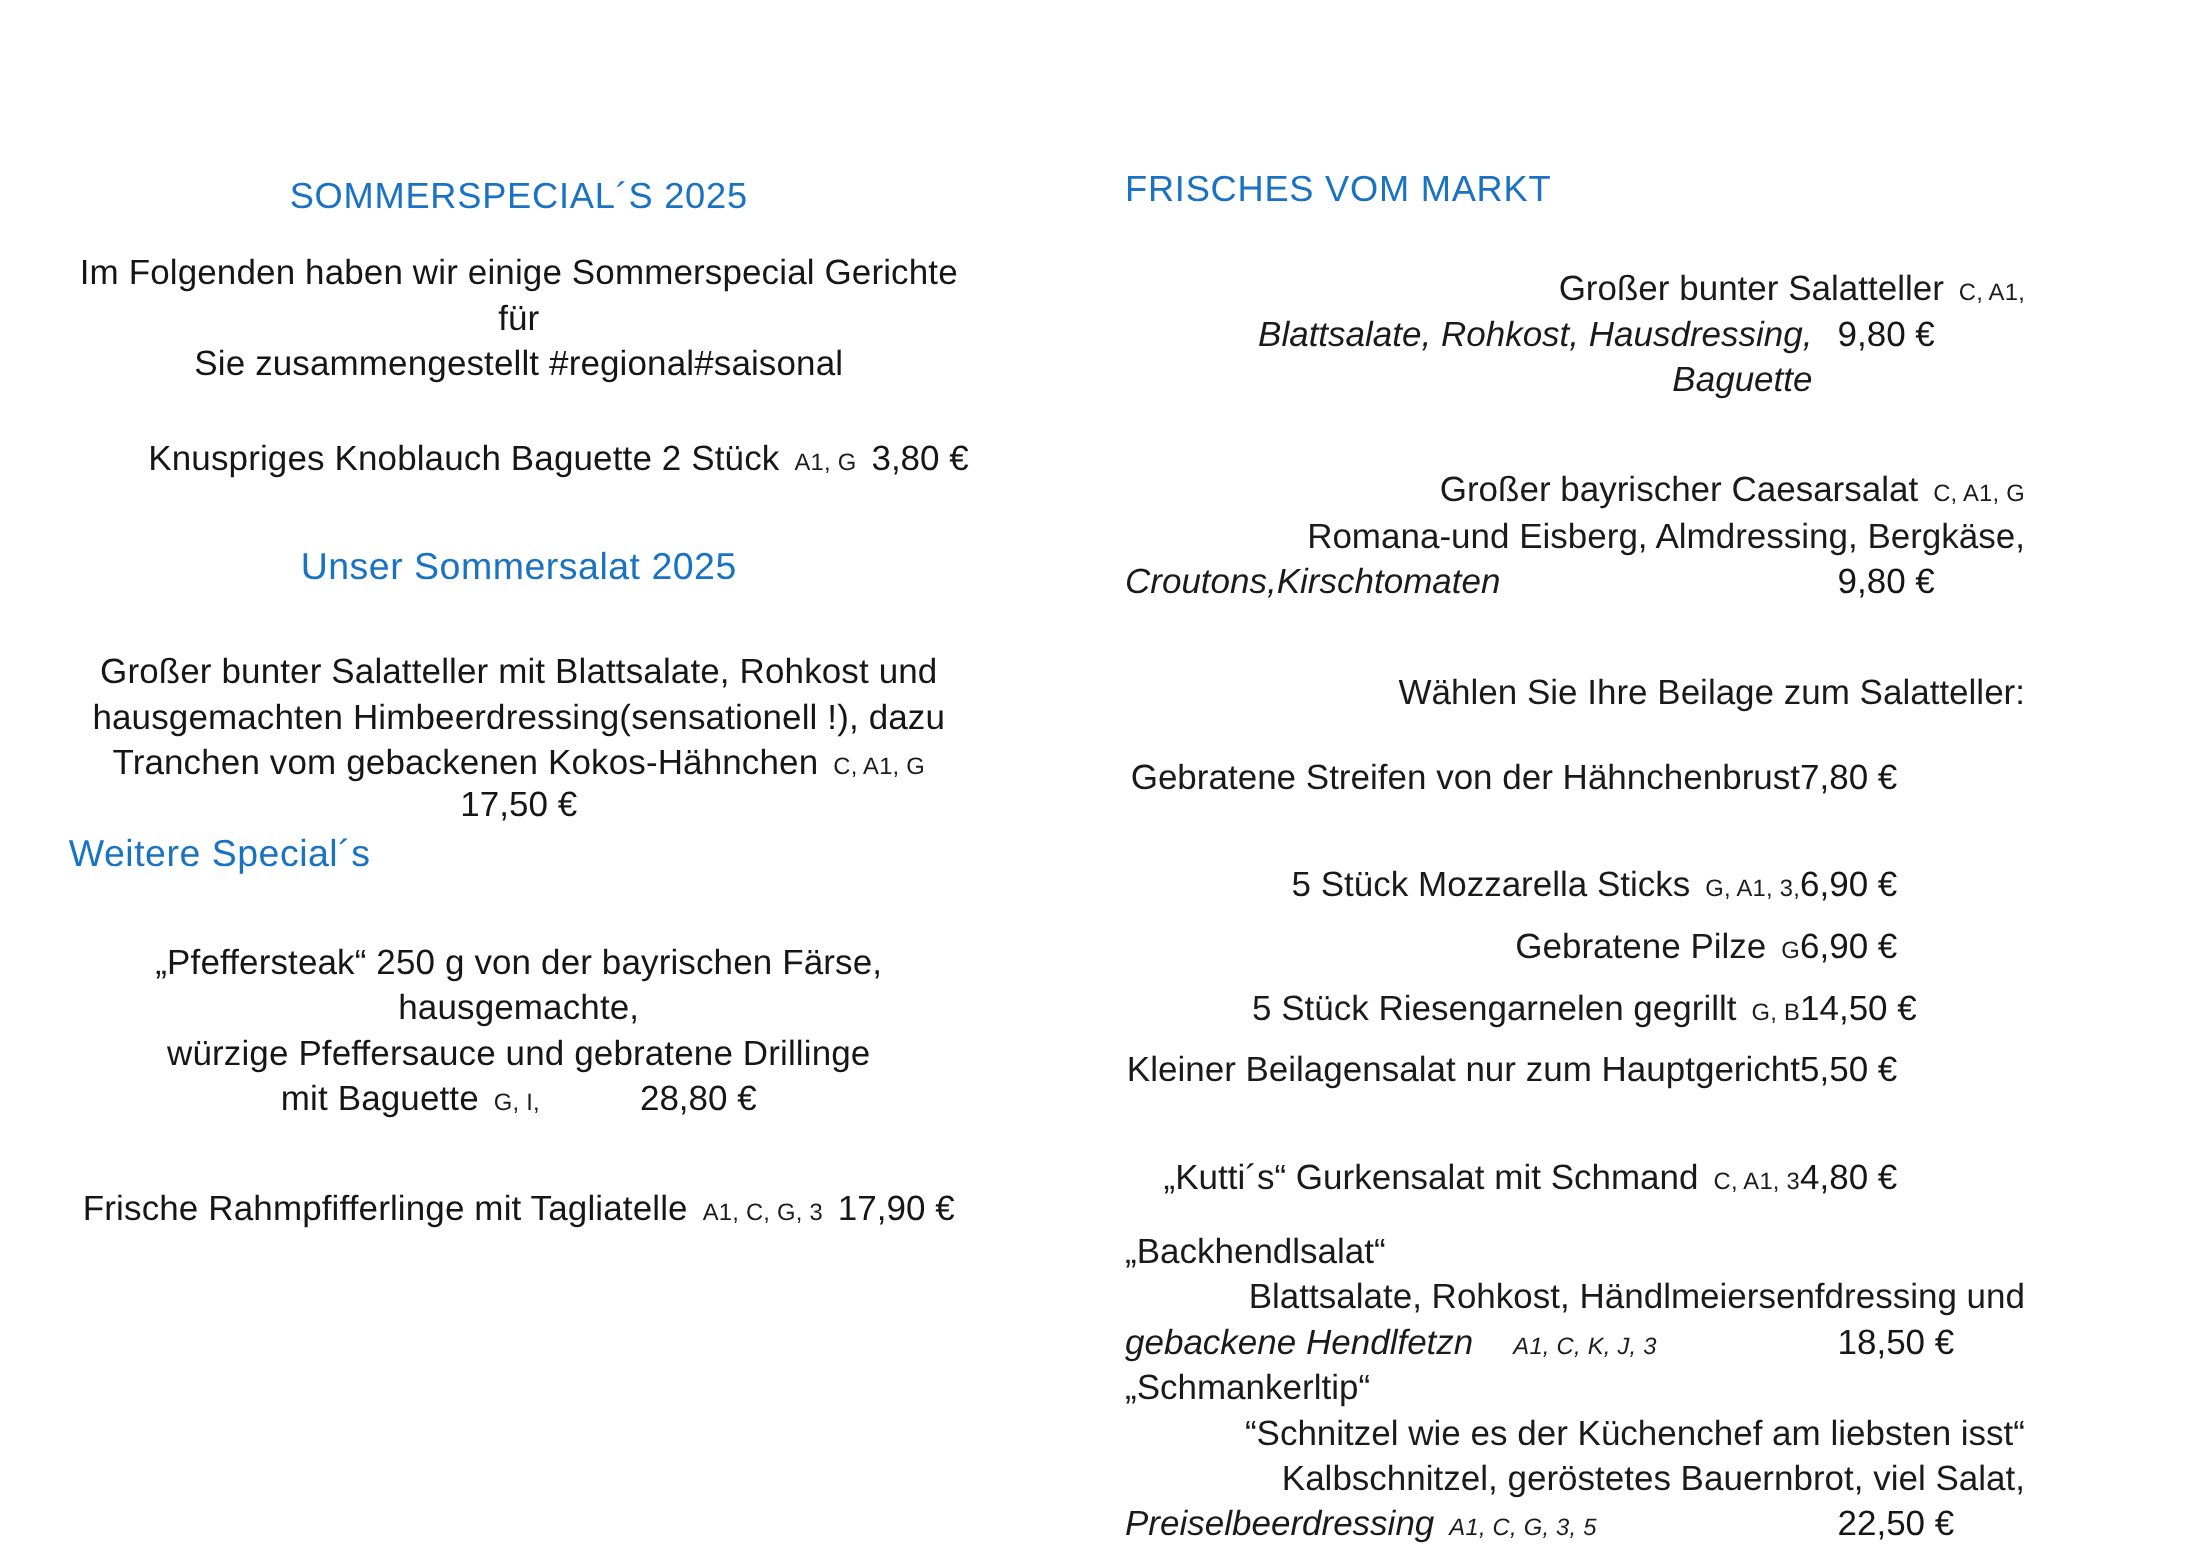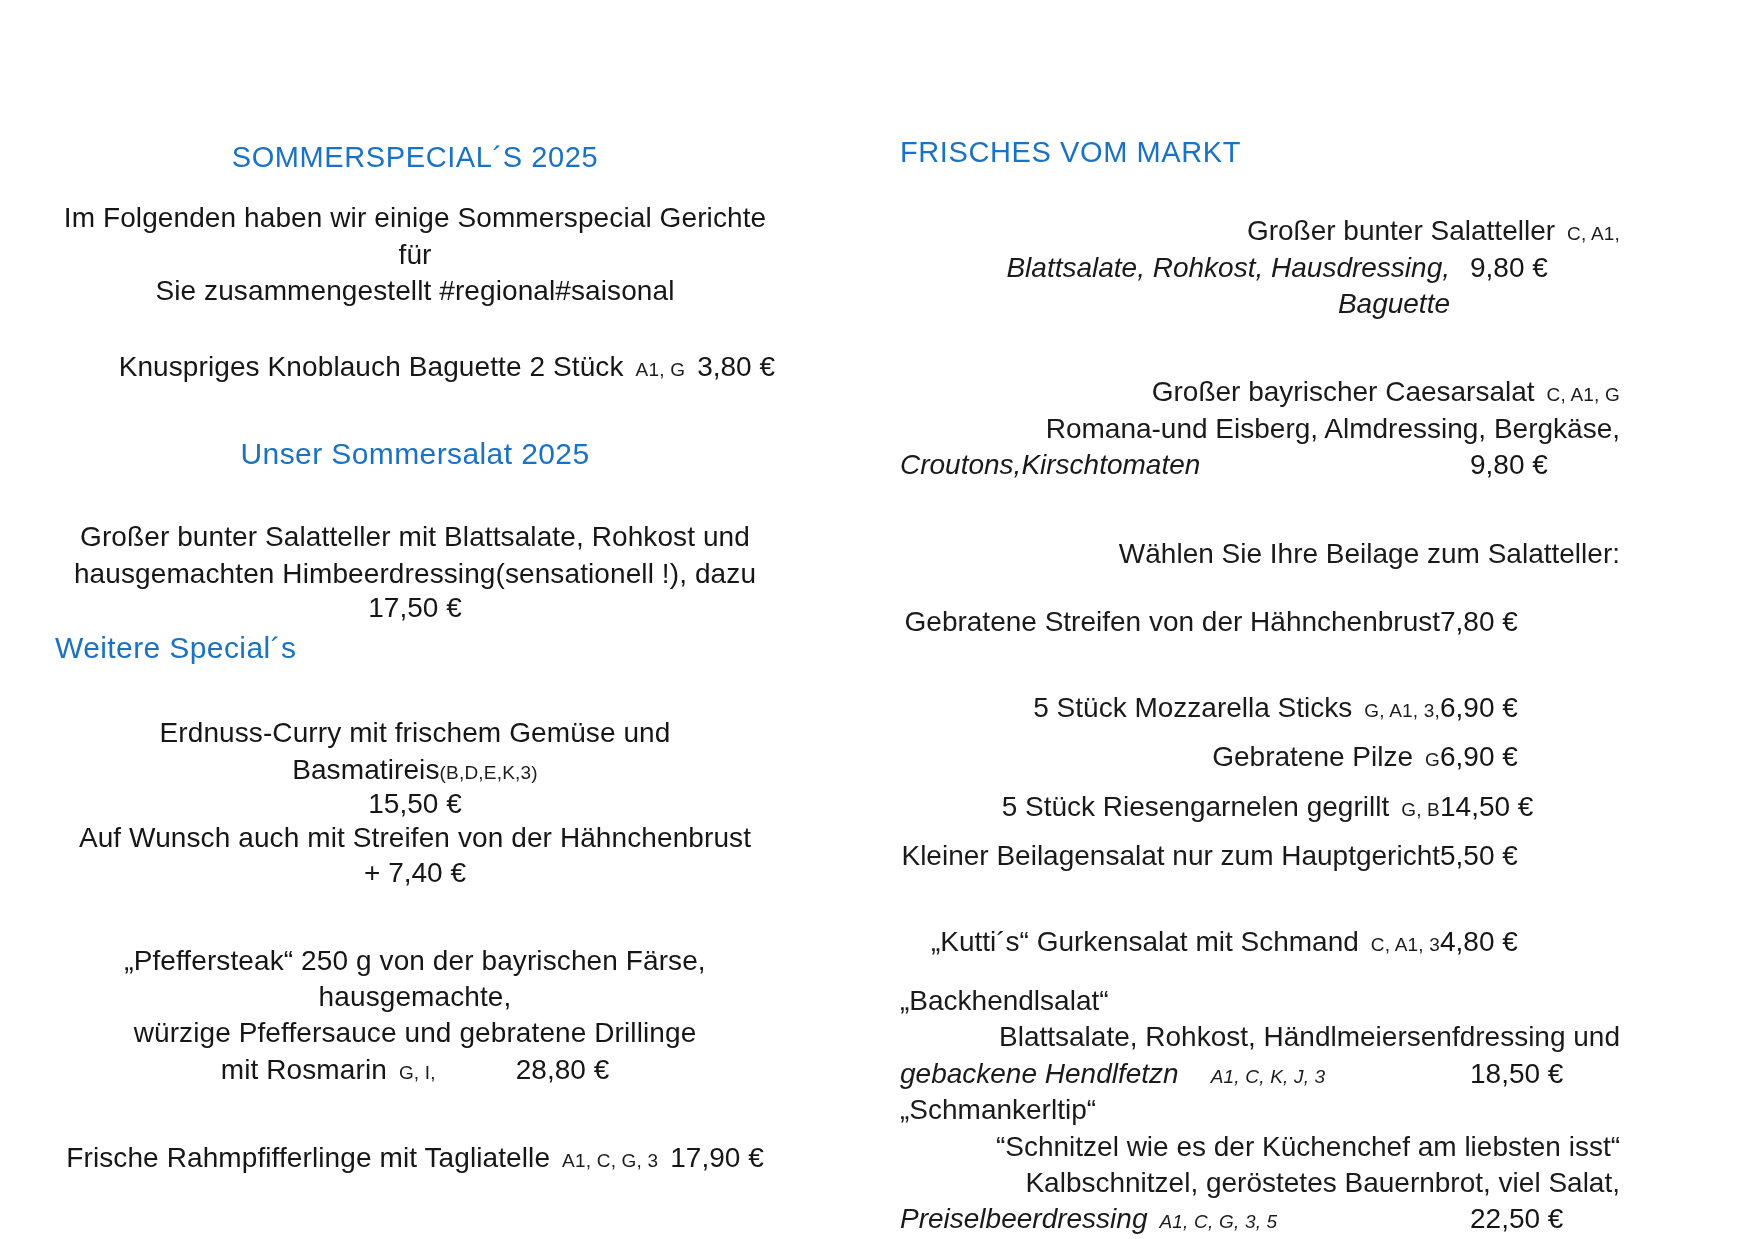--- a/index.html
+++ b/index.html
@@ -132,41 +132,36 @@
       <span class="body-line">Knuspriges Knoblauch Baguette 2 Stück</span><span class="inline-gap"></span><span class="alg">A1, G</span><span class="inline-gap"></span><span class="price">3,80 €</span>
     </div>
 
     <div class="sub-title block">
       <span class="heading-blue">Unser Sommersalat 2025</span>
     </div>
 
     <div class="salat-block lc-center block">
       <div class="body-line">Großer bunter Salatteller mit Blattsalate, Rohkost und</div>
       <div class="body-line">hausgemachten Himbeerdressing(sensationell !), dazu</div>
+      <div>
+        <span class="body-line">Tranchen vom gebackenen Kokos-Hähnchen</span><span class="inline-gap"></span><span class="alg">C, A1, G</span>
+      </div>
       <div class="price">17,50 €</div>
     </div>
 
     <div class="weitere block">
       <span class="heading-blue">Weitere Special´s</span>
     </div>
 
-    <div class="curry-block lc-center block">
-      <div>
-        <span class="body-line">Erdnuss-Curry mit frischem Gemüse und Basmatireis</span><span class="alg">(B,D,E,K,3)</span>
-      </div>
-      <div class="price">15,50 €</div>
-      <div class="body-line">Auf Wunsch auch mit Streifen von der Hähnchenbrust</div>
-      <div class="price">+ 7,40 €</div>
-    </div>
 
     <div class="steak-block lc-center block">
       <div class="body-line">„Pfeffersteak“ 250 g von der bayrischen Färse, hausgemachte,</div>
       <div class="body-line">würzige Pfeffersauce und gebratene Drillinge</div>
       <div>
-        <span class="body-line">mit Rosmarin</span><span class="inline-gap"></span><span class="alg">G, I,</span><span class="inline-gap-lg"></span><span class="price">28,80 €</span>
+        <span class="body-line">mit Baguette</span><span class="inline-gap"></span><span class="alg">G, I,</span><span class="inline-gap-lg"></span><span class="price">28,80 €</span>
       </div>
     </div>
 
     <div class="lc-center block">
       <span class="body-line">Frische Rahmpfifferlinge mit Tagliatelle</span><span class="inline-gap"></span><span class="alg">A1, C, G, 3</span><span class="inline-gap"></span><span class="price">17,90 €</span>
     </div>
 
   </div>
 
   <div class="col-right">

